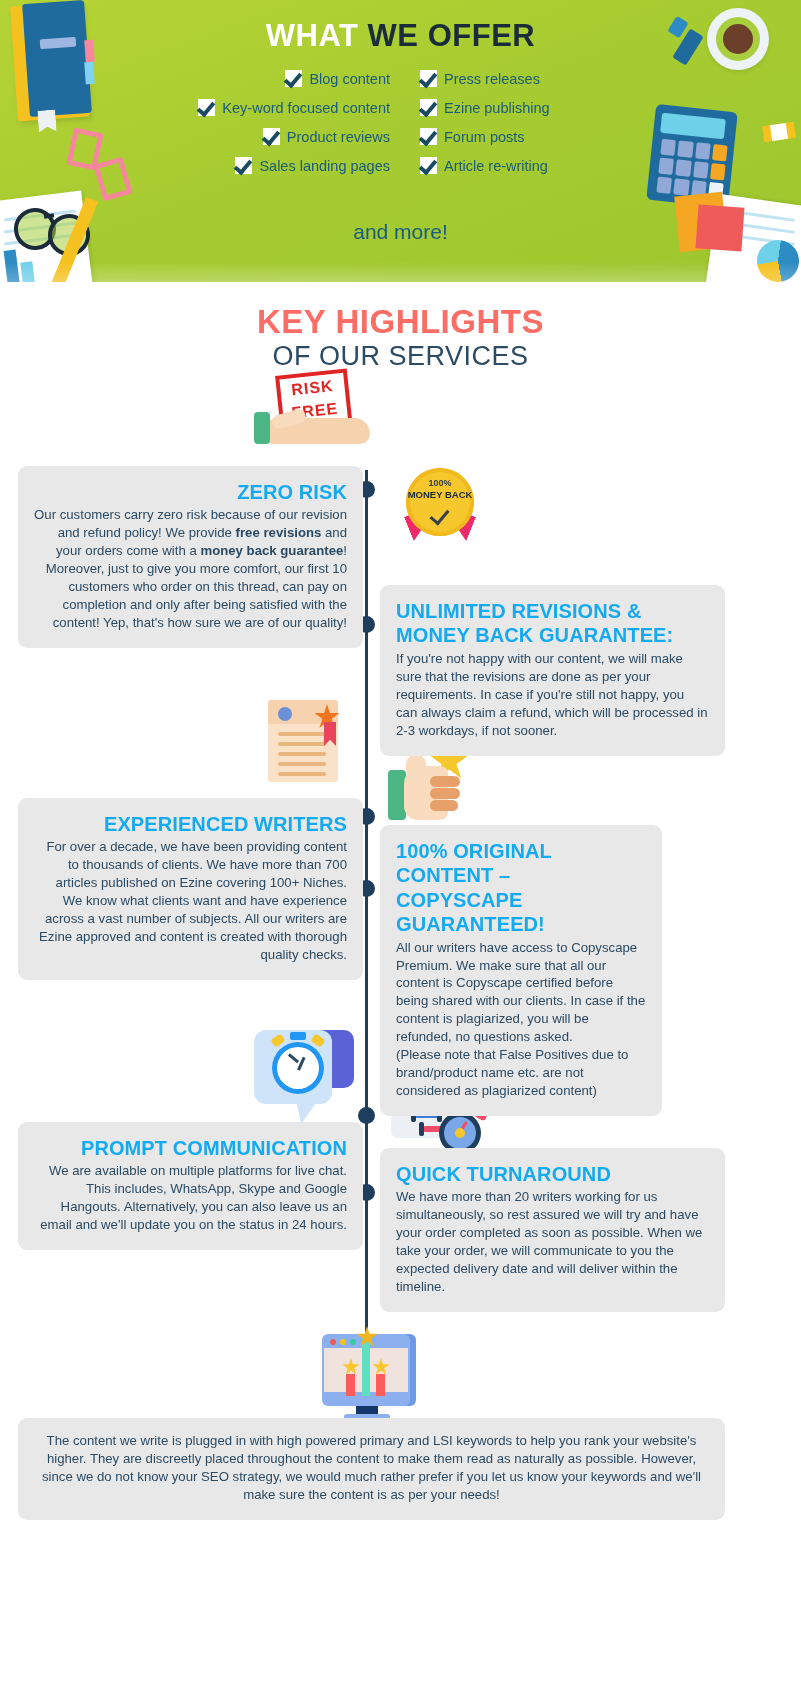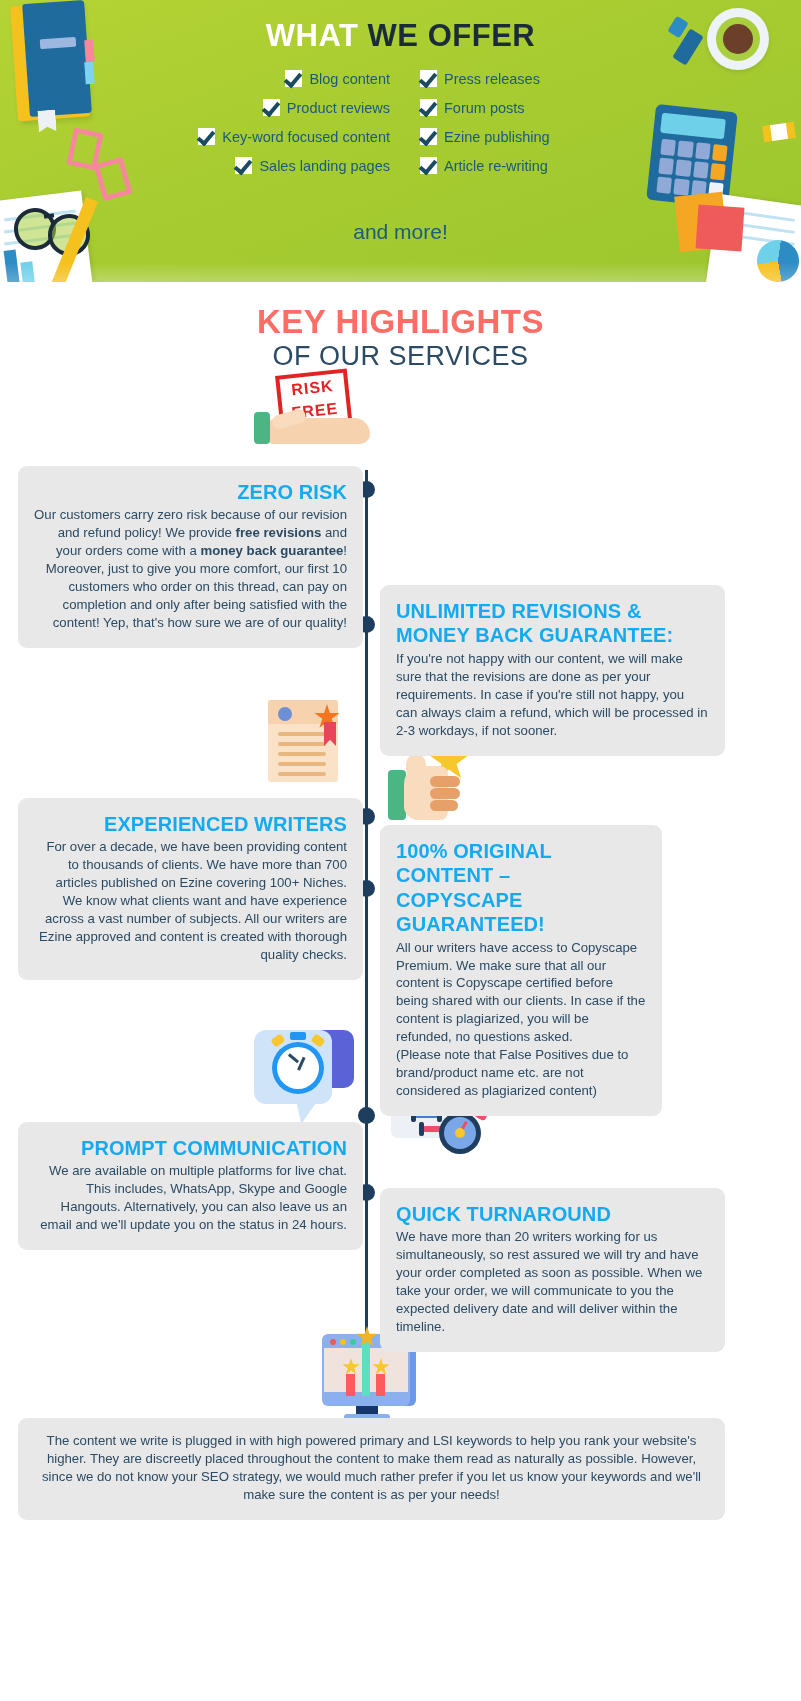--- a/index.html
+++ b/index.html
@@ -106,21 +106,21 @@
   .card p .b{font-weight:700;}
   .card.left{text-align:right;}
   .card.right{text-align:left;}
   .card.wide{text-align:center;}
 
   .c-zero   {left:18px;  top:466px;  width:345px; }
   .c-unl    {left:380px; top:585px;  width:345px; }
   .c-exp    {left:18px;  top:798px;  width:345px; }
   .c-orig   {left:380px; top:825px;  width:282px; }
   .c-prompt {left:18px;  top:1122px; width:345px; }
-  .c-quick  {left:380px; top:1148px; width:345px;margin-top:40px; }
+  .c-quick  {left:380px; top:1148px; width:345px; }
   .c-bottom {left:18px;  top:1418px; width:707px; }
 
   
   .ill{position:absolute;}
 
   
   .i-risk{left:250px;top:372px;width:130px;height:90px;}
   .stamp{position:absolute;left:28px;top:0;width:64px;height:52px;border:4px solid #e02424;
     transform:rotate(-6deg);background:#fff;}
   .stamp span{display:block;text-align:center;font-weight:700;color:#e02424;
@@ -298,35 +298,35 @@
           <span class="offer-label">Blog content</span>
         </div>
         <div class="offer-col c2">
           <span class="chk"></span>
           <span class="offer-label">Press releases</span>
         </div>
       </div>
       <div class="offer-row">
         <div class="offer-col c1">
           <span class="chk"></span>
-          <span class="offer-label">Product reviews</span>
+          <span class="offer-label">Key-word focused content</span>
         </div>
         <div class="offer-col c2">
           <span class="chk"></span>
-          <span class="offer-label">Forum posts</span>
+          <span class="offer-label">Ezine publishing</span>
         </div>
       </div>
       <div class="offer-row">
         <div class="offer-col c1">
           <span class="chk"></span>
-          <span class="offer-label">Key-word focused content</span>
+          <span class="offer-label">Product reviews</span>
         </div>
         <div class="offer-col c2">
           <span class="chk"></span>
-          <span class="offer-label">Ezine publishing</span>
+          <span class="offer-label">Forum posts</span>
         </div>
       </div>
       <div class="offer-row">
         <div class="offer-col c1">
           <span class="chk"></span>
           <span class="offer-label">Sales landing pages</span>
         </div>
         <div class="offer-col c2">
           <span class="chk"></span>
           <span class="offer-label">Article re-writing</span>
@@ -354,20 +354,29 @@
   <div class="ill i-risk">
     <div class="stamp">
       <span>RISK</span>
       <span>FREE</span>
     </div>
     <div class="hand"></div>
     <div class="hand-th"></div>
     <div class="cuff"></div>
   </div>
 
+  <div class="ill i-badge">
+    <div class="b-rib-l"></div>
+    <div class="b-rib-r"></div>
+    <div class="b-circ">
+      <div class="t1">100%</div>
+      <div class="t2">MONEY BACK</div>
+      <div class="tick"></div>
+    </div>
+  </div>
 
   <div class="ill i-cert">
     <div class="cert-pg"></div>
     <div class="cert-top"></div>
     <div class="cert-av"></div>
     <div class="cert-ln" style="top:32px"></div>
     <div class="cert-ln" style="top:42px"></div>
     <div class="cert-ln" style="top:52px"></div>
     <div class="cert-ln" style="top:62px"></div>
     <div class="cert-ln" style="top:72px"></div>

